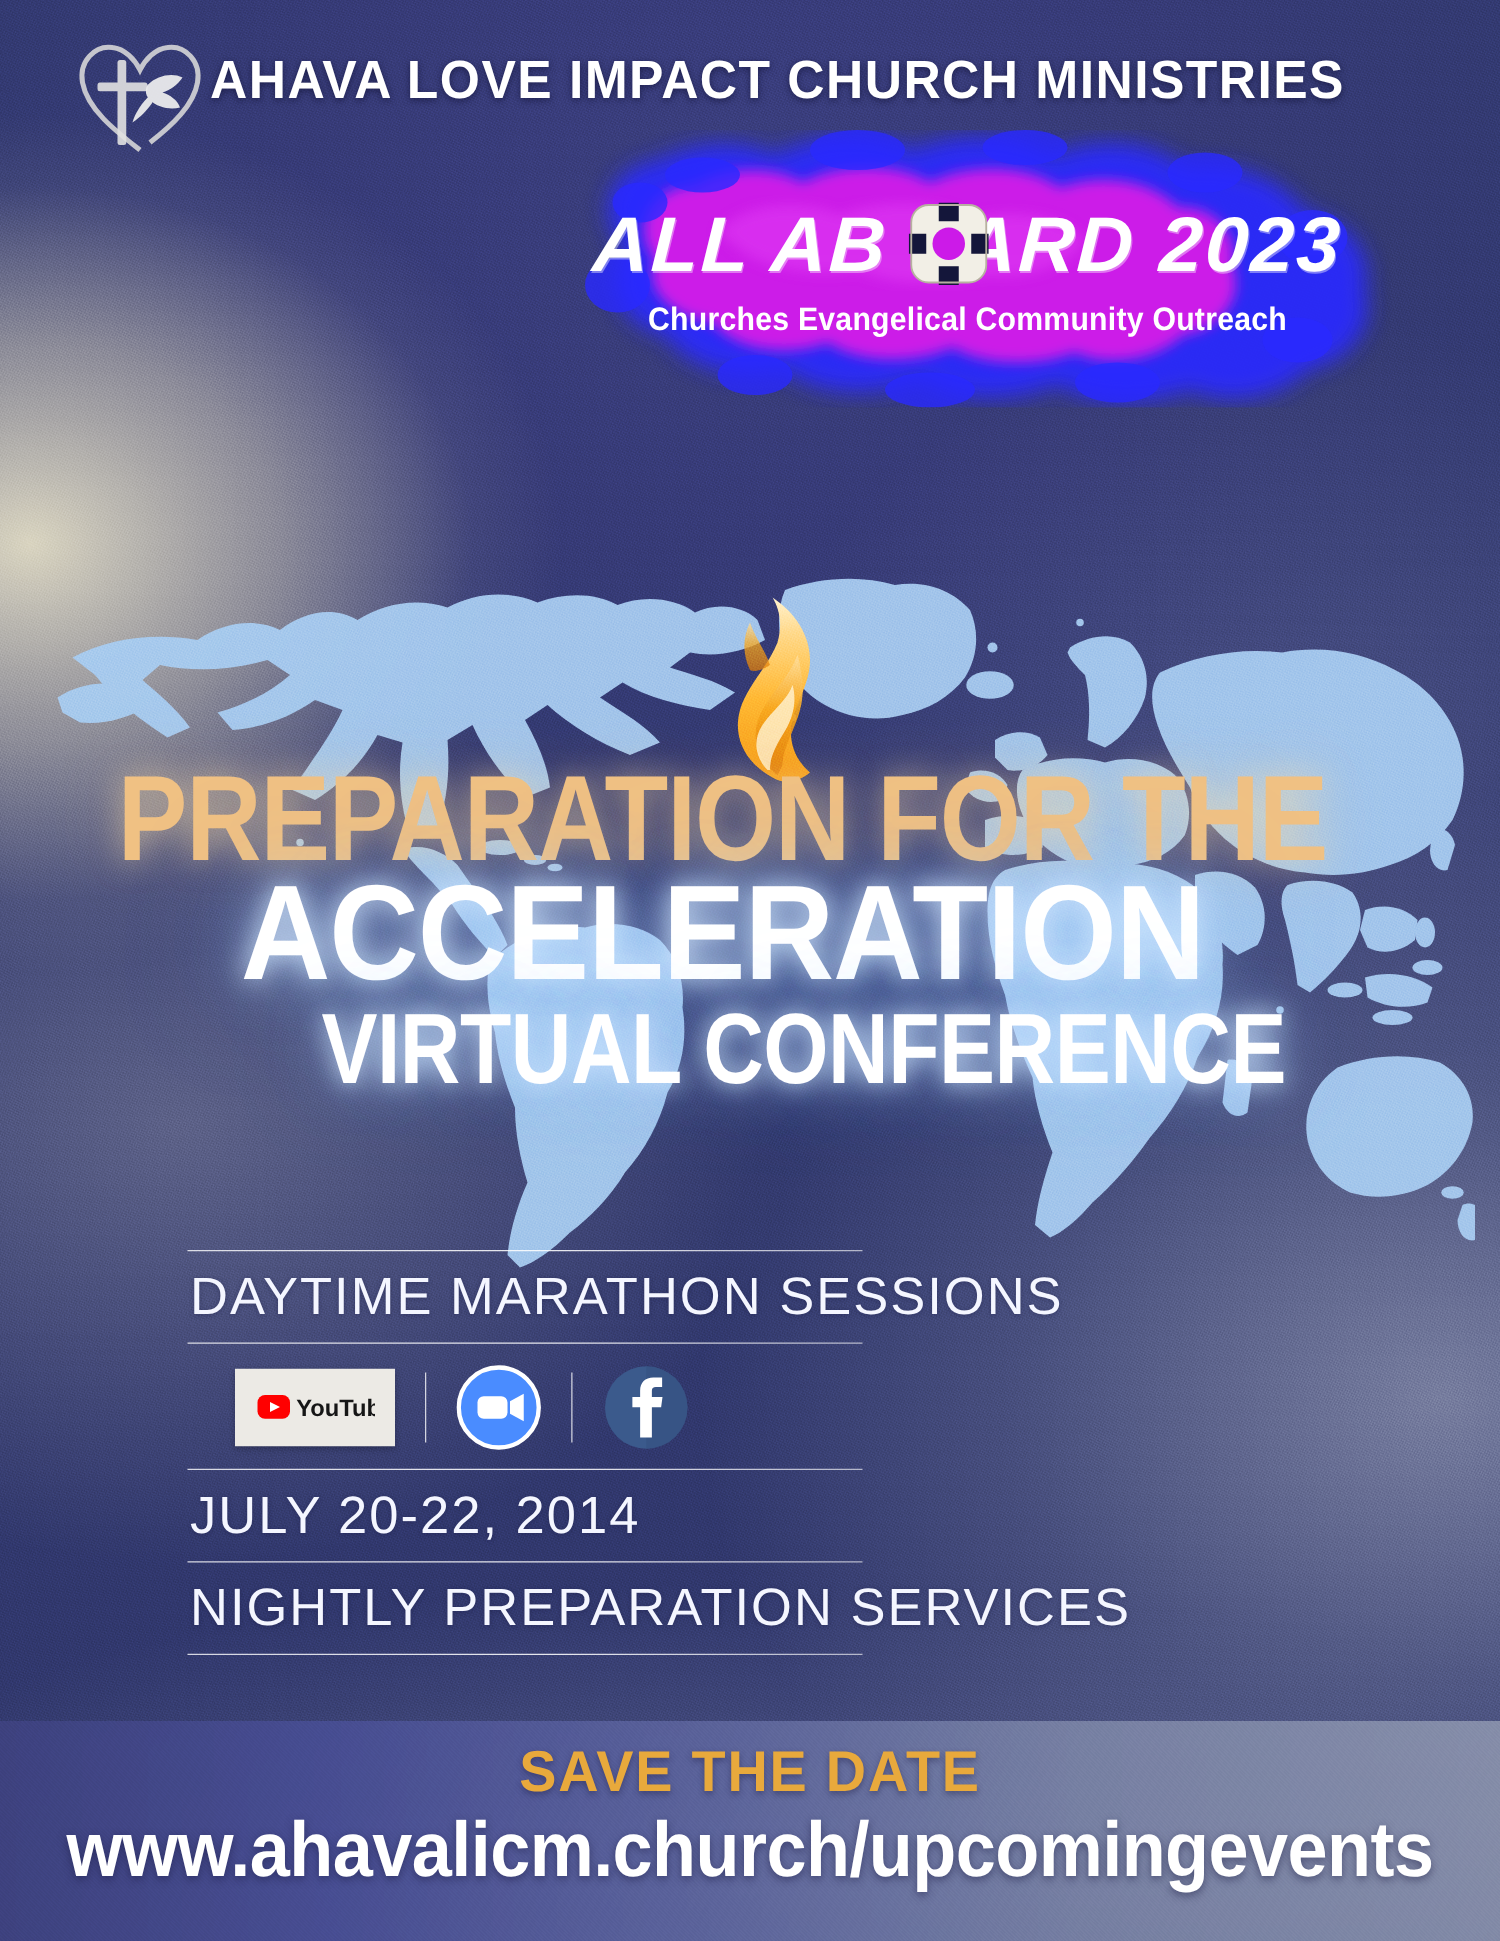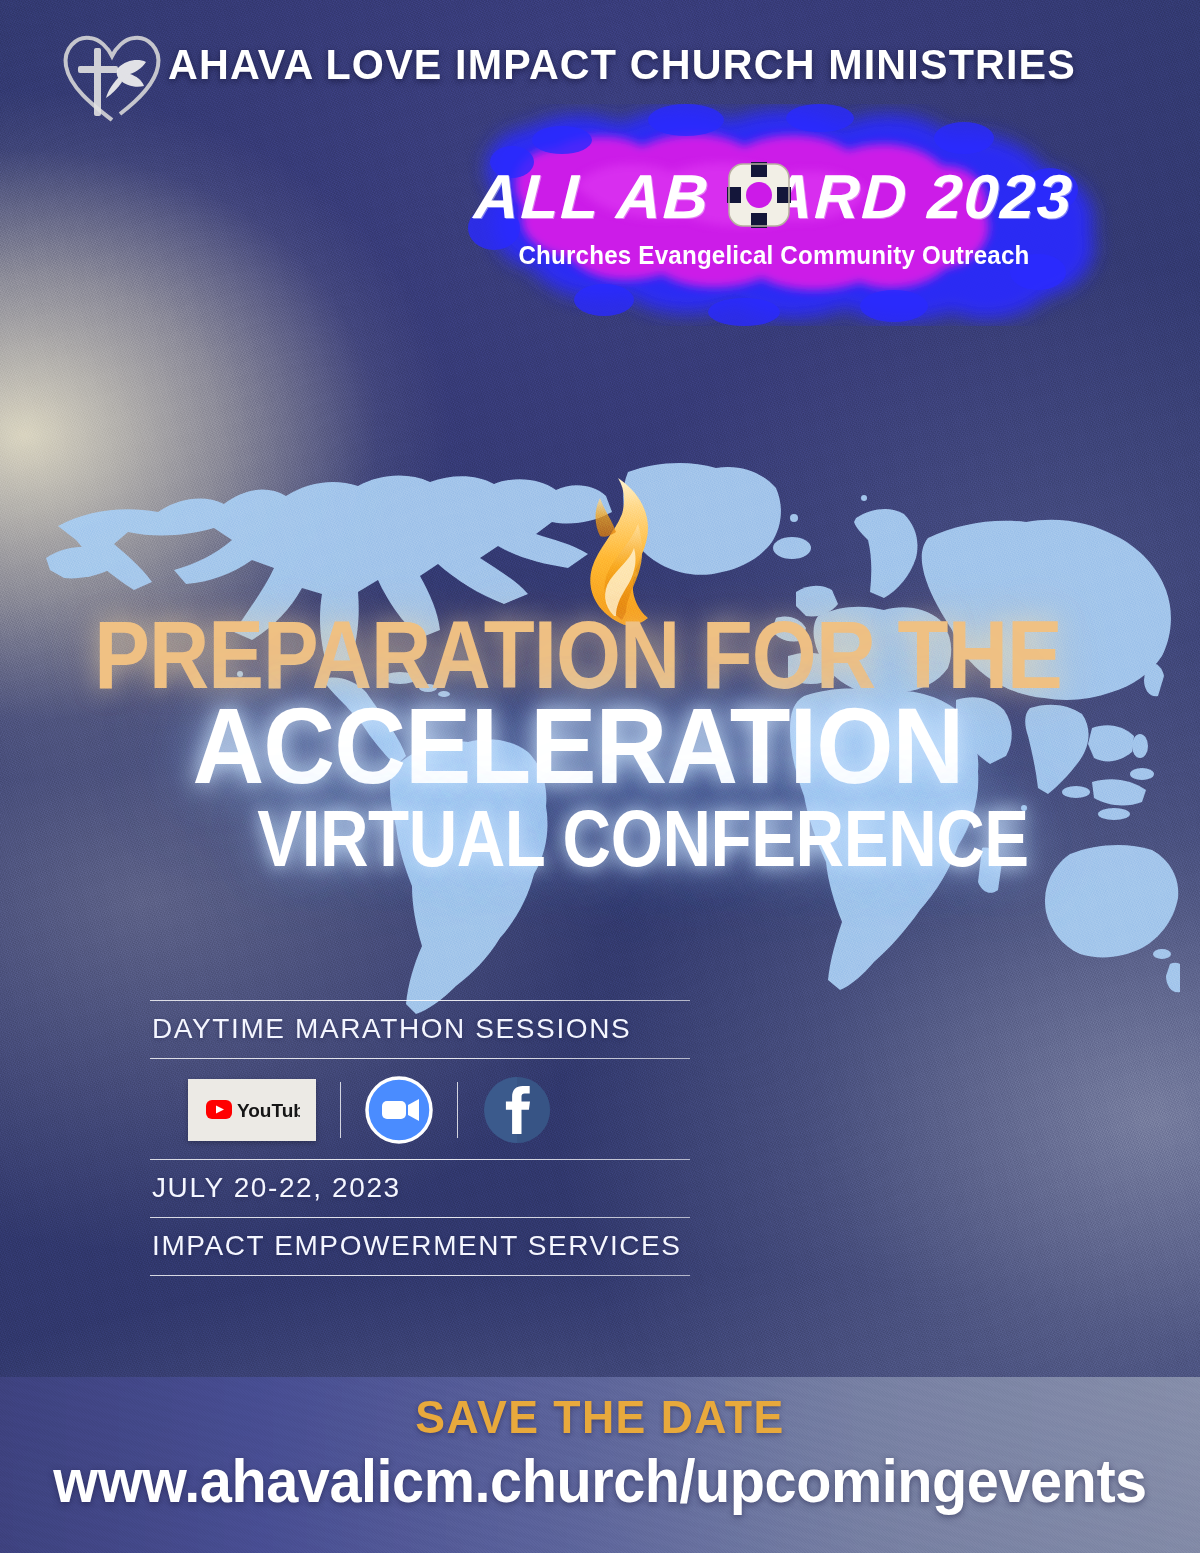--- a/index.html
+++ b/index.html
@@ -166,21 +166,21 @@
   .details{
     position:absolute;left:150px;top:1000px;width:540px;
   }
   .rule{
     height:1px;width:100%;
     background:linear-gradient(90deg, rgba(255,255,255,.80) 0%, rgba(255,255,255,.88) 55%, rgba(255,255,255,.62) 100%);
   }
   .det-text{
     font-family:"Liberation Sans", sans-serif;
     font-weight:400;
-    font-size:28px;
+    font-size:42px;
     letter-spacing:1.6px;
     color:#f4f6ff;
     padding:12px 0 13px 2px;
     white-space:nowrap;
     text-shadow:0 1px 4px rgba(20,20,60,.35);
   }
   .icon-row{
     display:flex;align-items:center;
     padding:16px 0 14px 38px;
     gap:0;
@@ -511,23 +511,23 @@
       <div class="fb-ic">
         <svg viewBox="0 0 70 70">
           <circle cx="35" cy="35" r="33" fill="#3b5a8c"></circle>
           <path d="M35 2 a33 33 0 0 1 33 33 a33 33 0 0 1 -33 33 Z" fill="#345080" opacity=".55"></path>
           <path d="M39.5 26.5 V21.5 c0-2 1-3 3.2-3 h5 V11 h-7 c-6.6 0-10.6 4-10.6 10.6 v5h-6.2 v8.2 h6.2 V59 h9.4 V34.8 h7.4 l1.1-8.2 Z" fill="#ffffff"></path>
         </svg>
       </div>
     </div>
 
     <div class="rule"></div>
-    <div class="det-text">JULY 20-22, 2023</div>
+    <div class="det-text">JULY 20-22, 2014</div>
     <div class="rule"></div>
-    <div class="det-text">IMPACT EMPOWERMENT SERVICES</div>
+    <div class="det-text">NIGHTLY PREPARATION SERVICES</div>
     <div class="rule"></div>
   </div>
 
   <div class="footer-band">
     <div class="fb-noise"></div>
   </div>
   <div class="save-date">SAVE THE DATE</div>
   <div class="url-line">www.ahavalicm.church/upcomingevents</div>
 
 </div>

